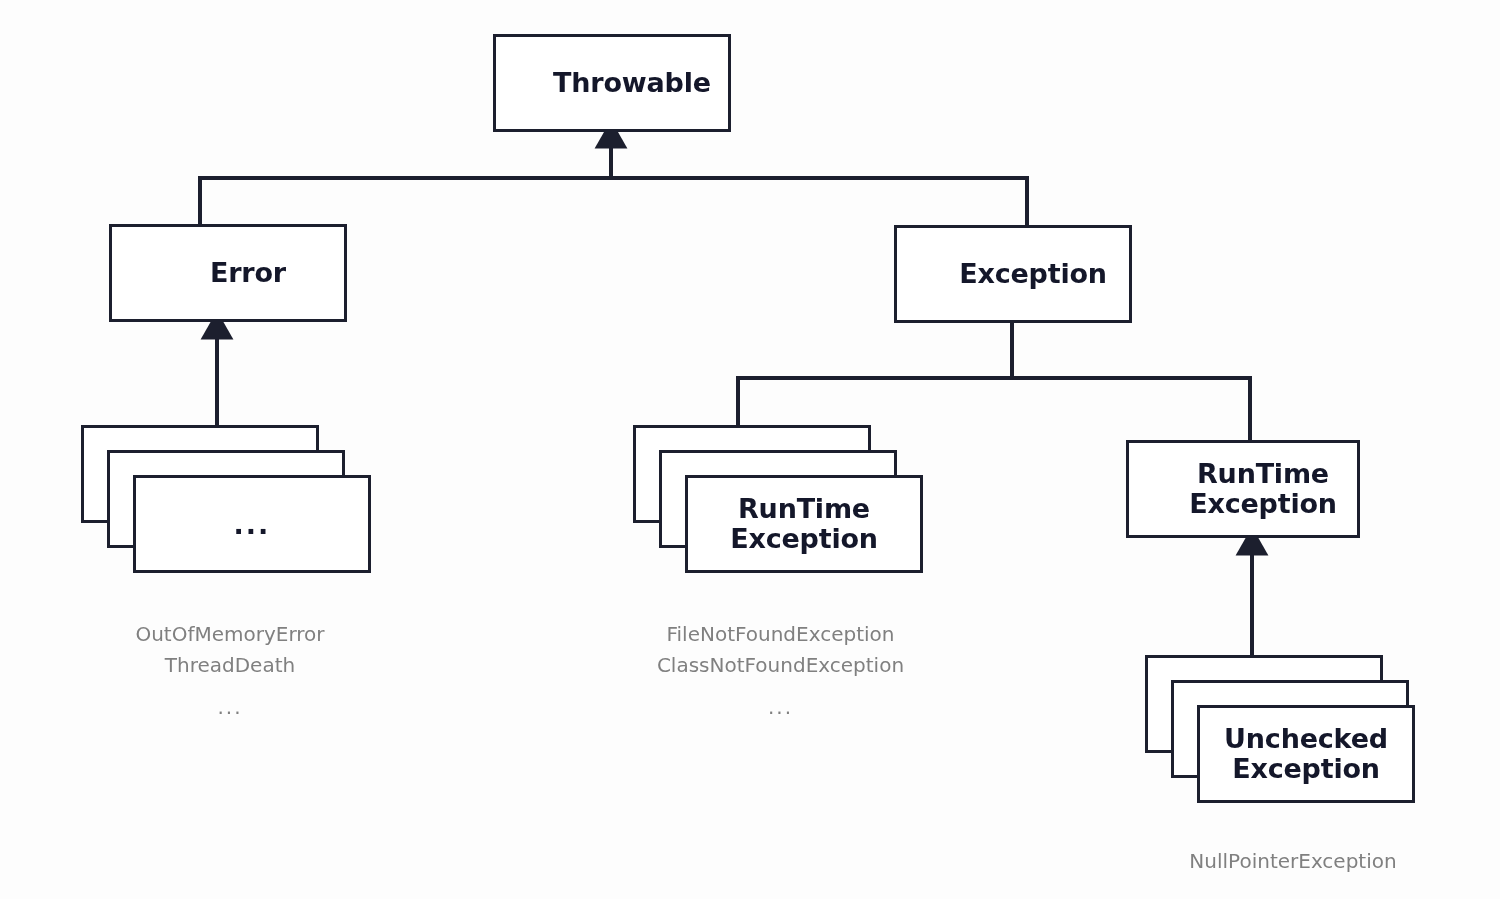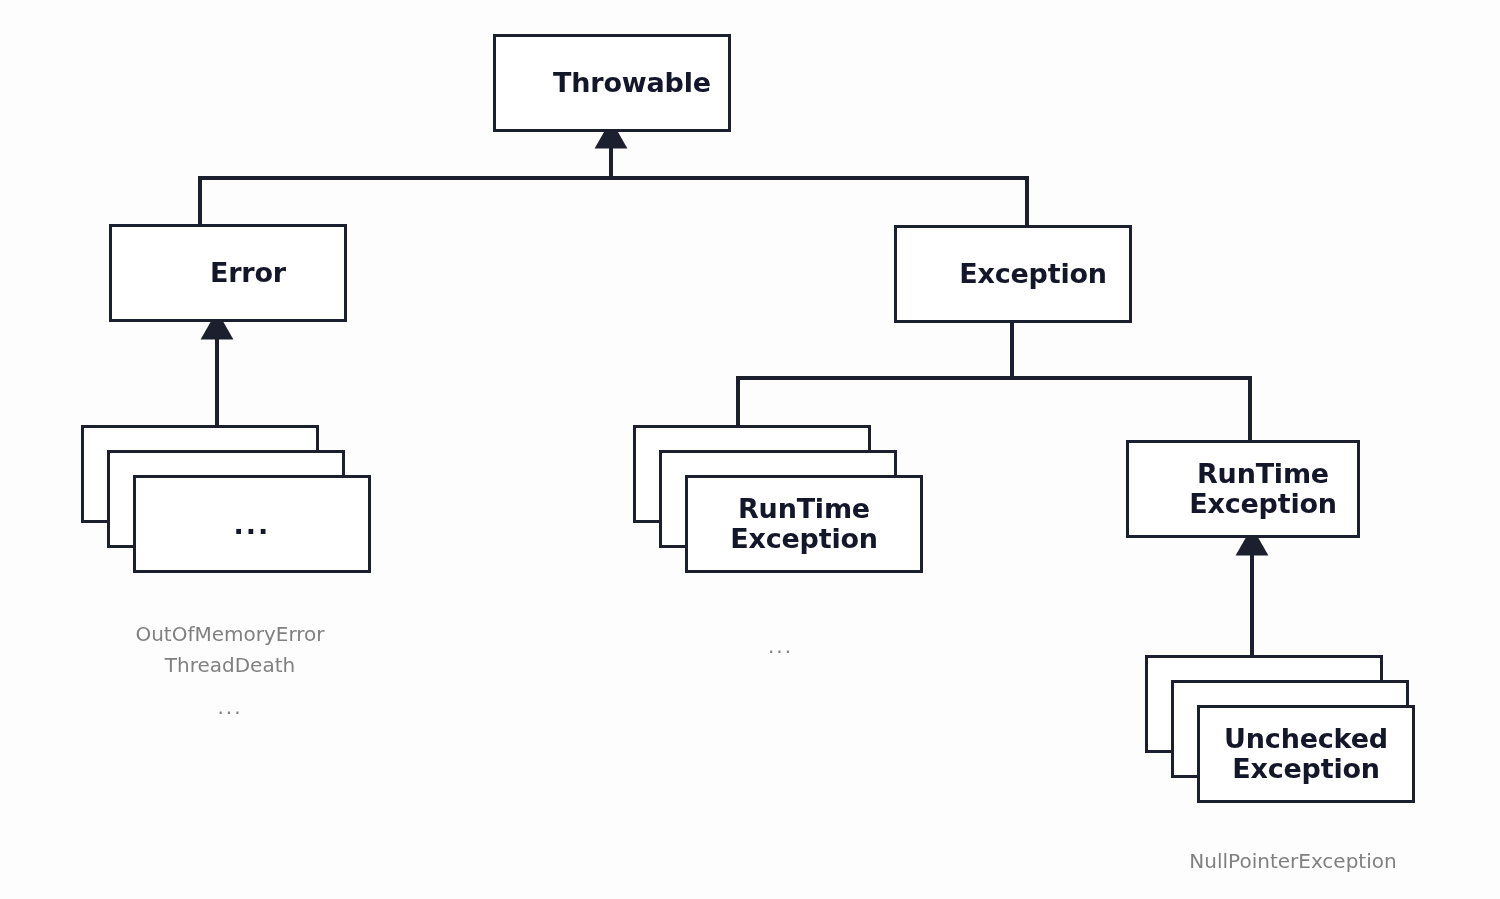--- a/index.html
+++ b/index.html
@@ -158,20 +158,22 @@
   <div class="stack" style="left:633px; top:425px; width:290px; height:135px;">
     <div class="card back2" style="width:238px; height:98px;"></div>
     <div class="card back1" style="width:238px; height:98px;"></div>
     <div class="card front" style="width:238px; height:98px;">
       <span class="node-label">RunTime
 Exception</span>
     </div>
   </div>
 
   <div class="caption" style="left:628px; top:589px; width:305px;">
+    <span>FileNotFoundException
+ClassNotFoundException</span>
     <span class="cap-dots">...</span>
   </div>
 
   <div class="node" style="left:1126px; top:440px; width:234px; height:98px;">
     <span class="node-label">RunTime
 Exception</span>
   </div>
 
   <div class="stack" style="left:1145px; top:655px; width:290px; height:135px;">
     <div class="card back2" style="width:238px; height:98px;"></div>

